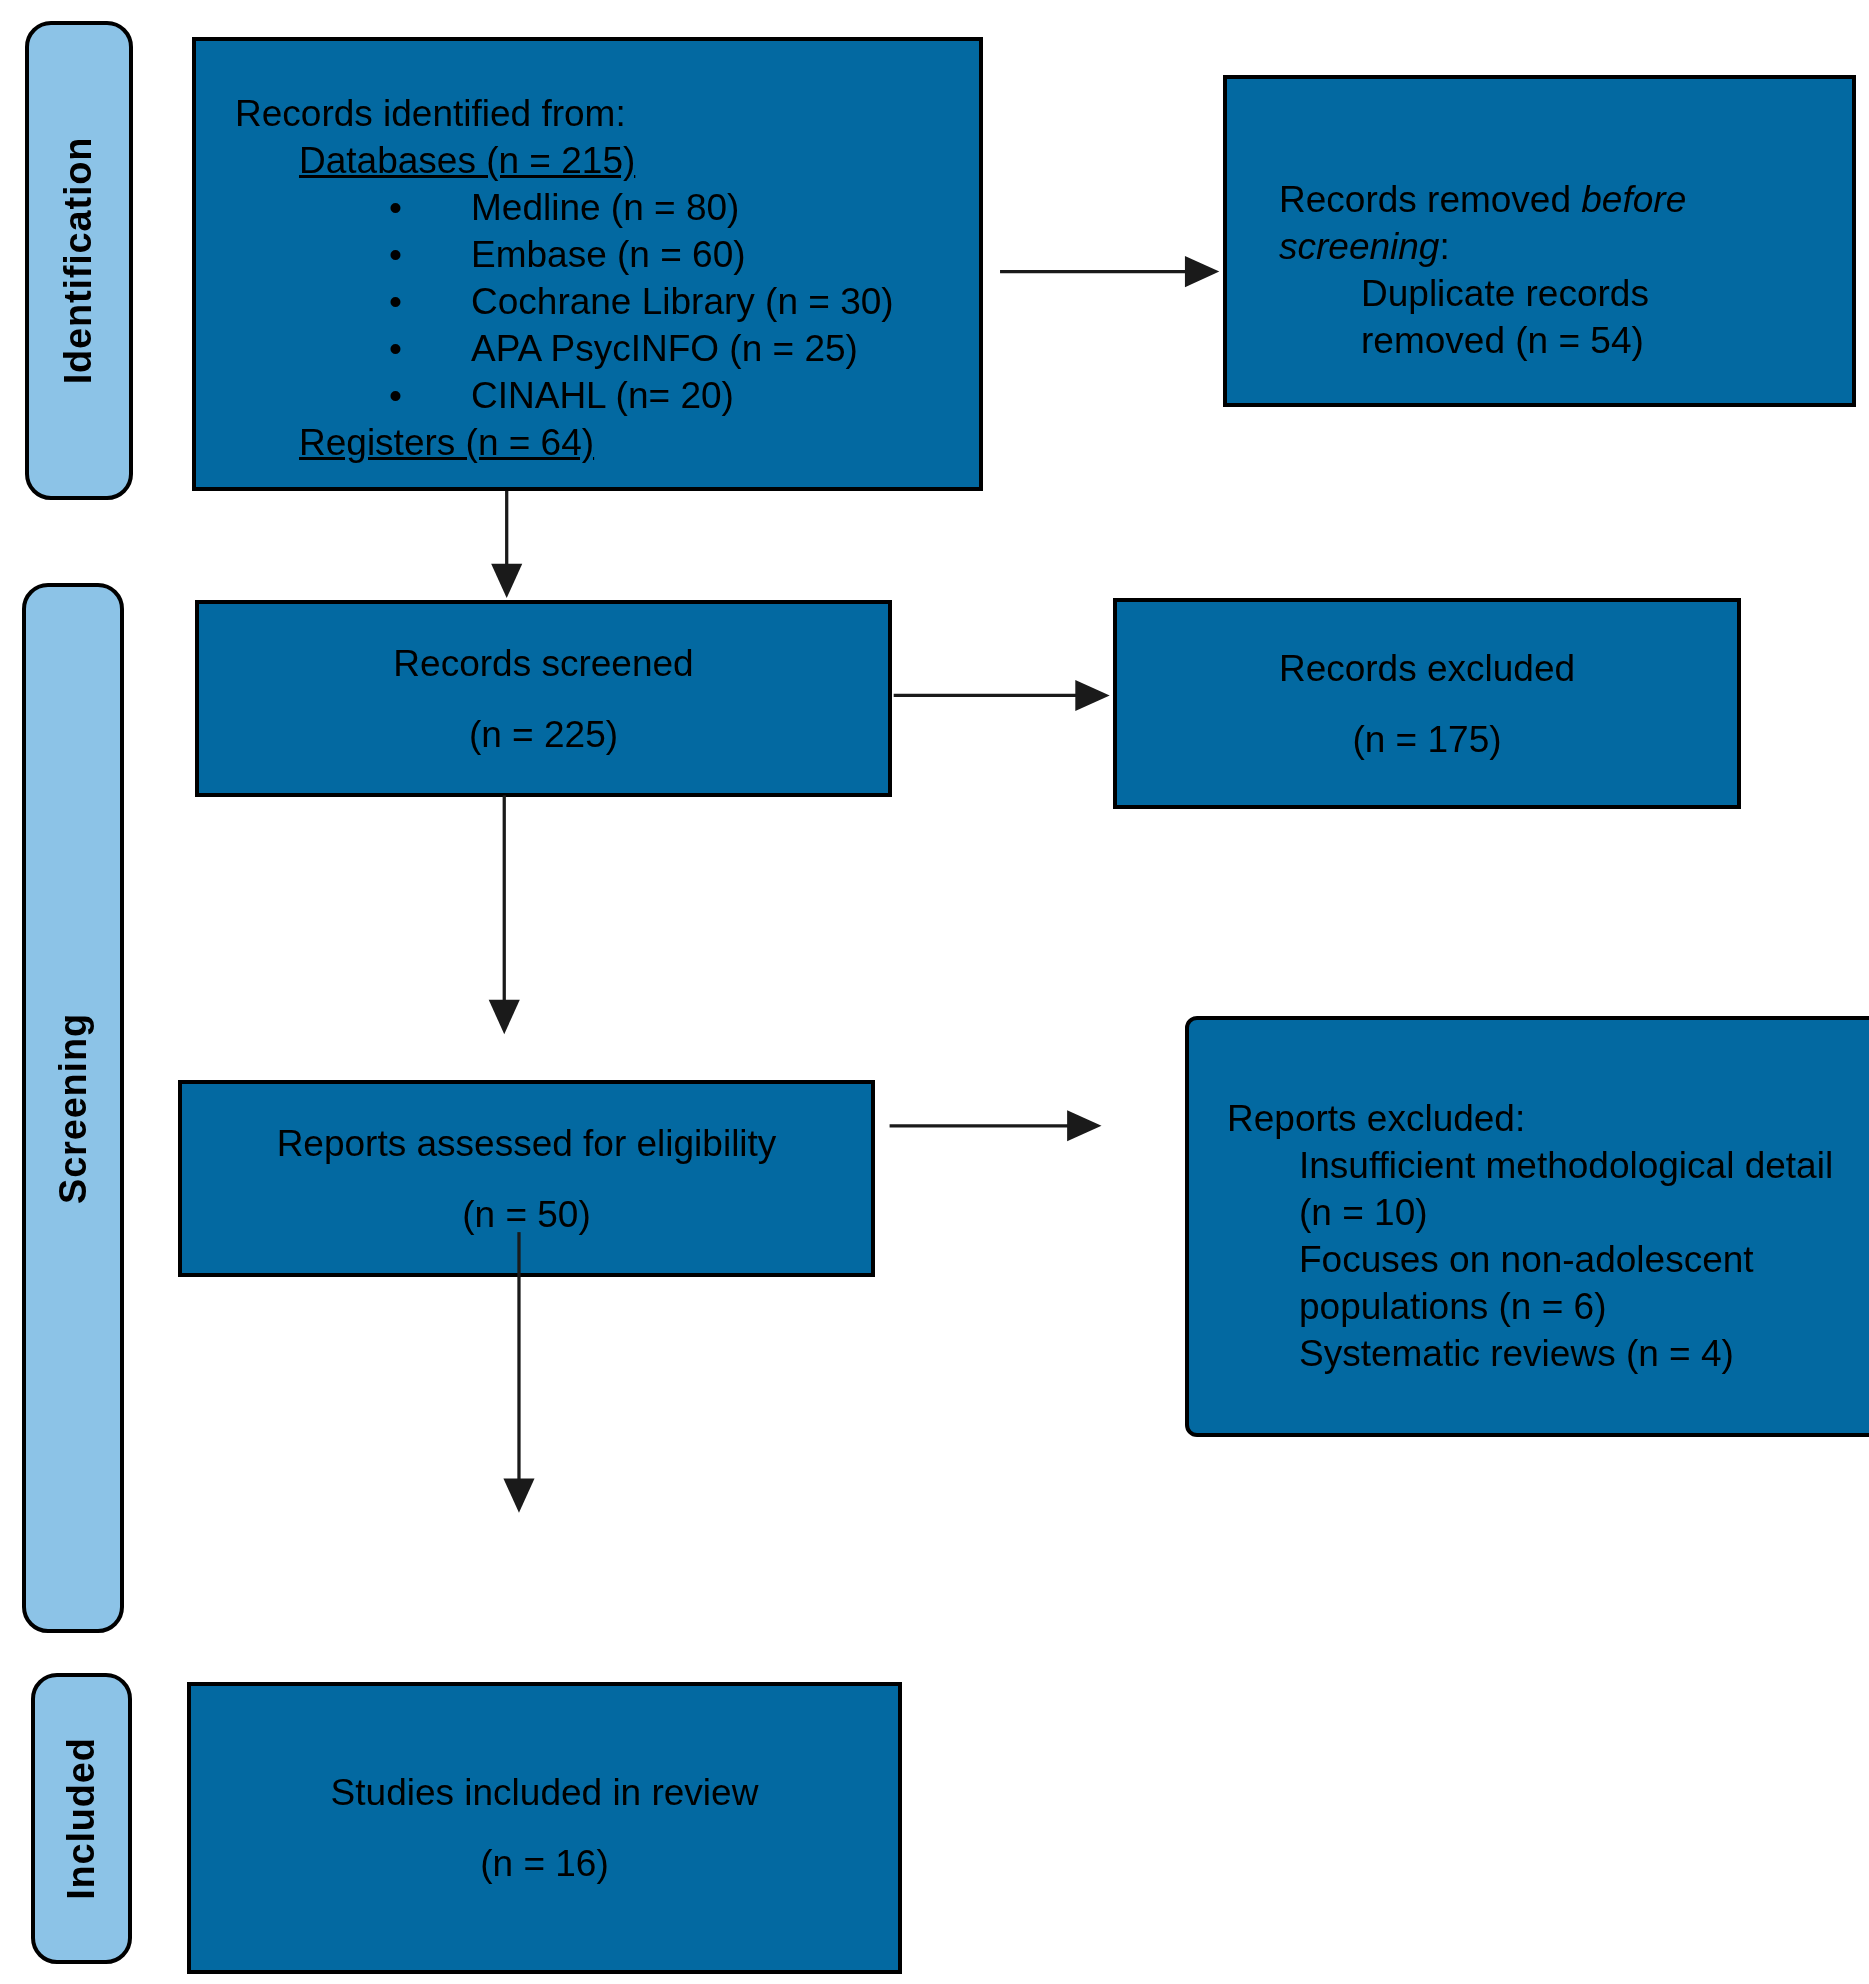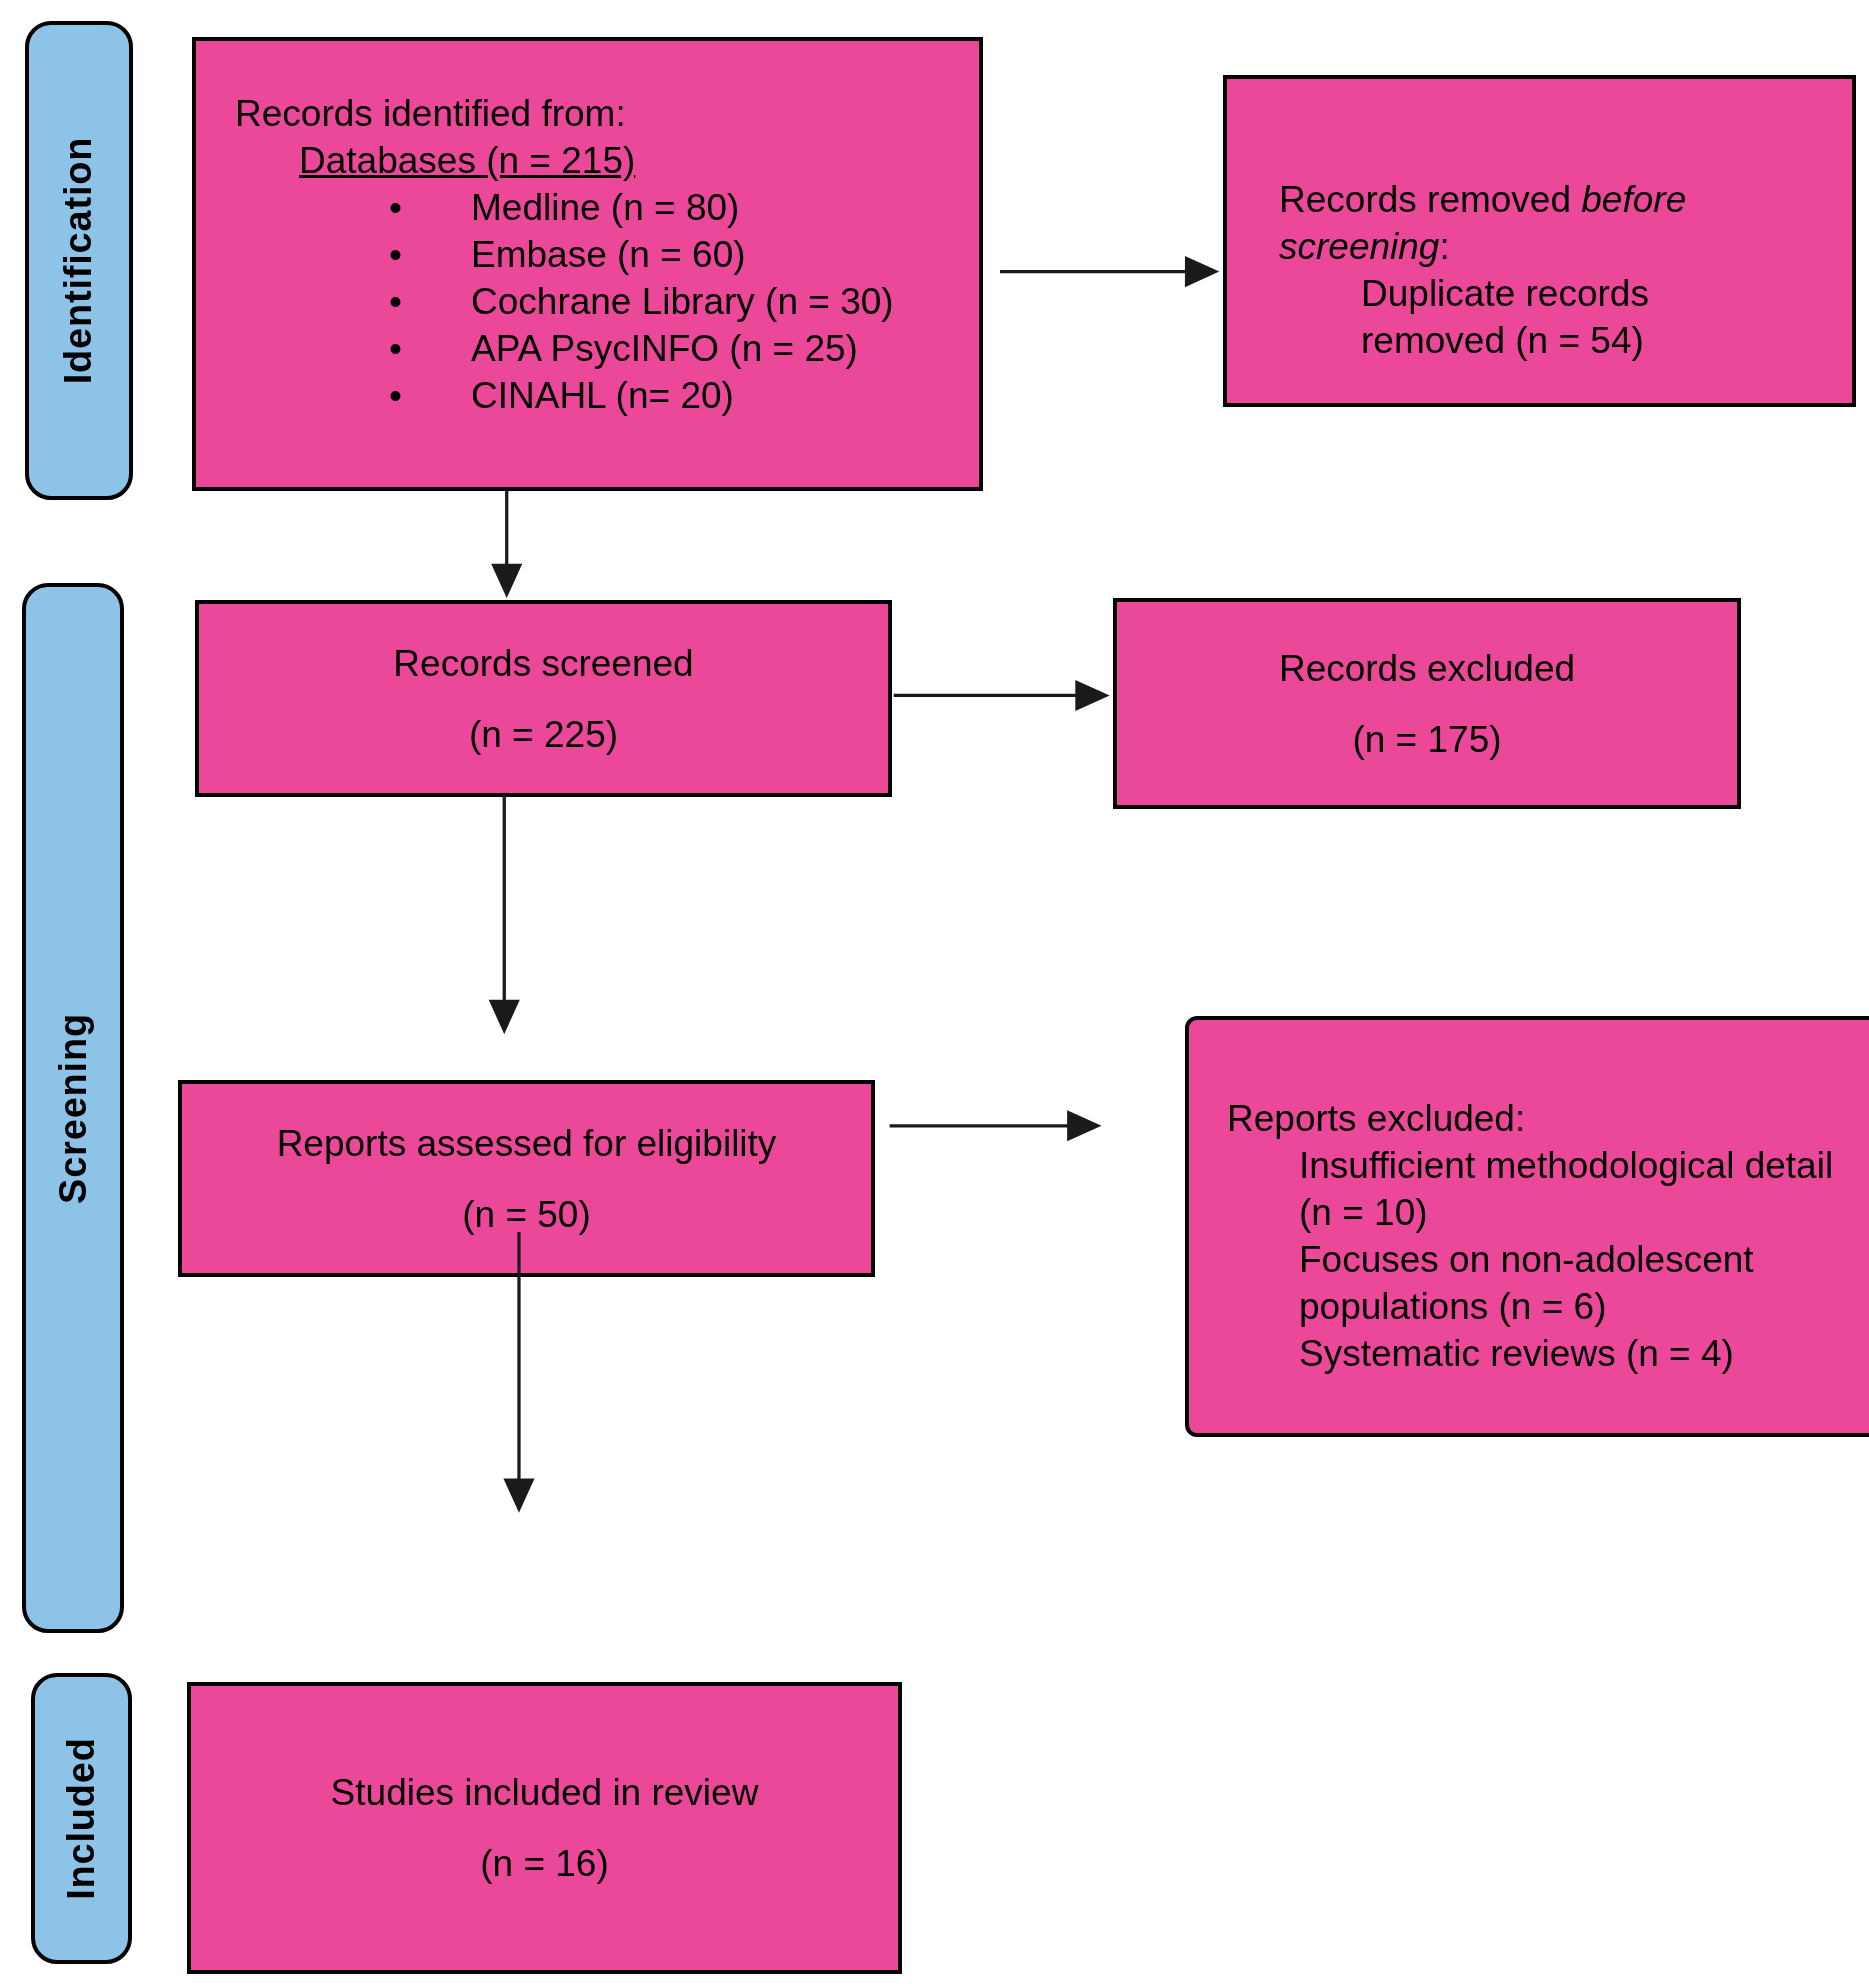--- a/index.html
+++ b/index.html
@@ -27,21 +27,21 @@
     font-size:38px;
     letter-spacing:0.8px;
   }
   #stage-identification{left:24.5px;top:20.5px;width:108px;height:479px;}
   #stage-screening{left:22px;top:583px;width:102px;height:1050px;}
   #stage-included{left:31px;top:1673px;width:101px;height:291px;}
 
   
   .box{
     position:absolute;
-    background:#ec4899;
+    background:#0369a1;
     border:4.1px solid #000;
     box-sizing:border-box;
     font-size:37px;
     line-height:47px;
   }
   .box.centered{
     display:flex;flex-direction:column;
     justify-content:center;align-items:center;
     text-align:center;
     gap:24px;
@@ -101,20 +101,21 @@
       </div>
       <div class="bullet-row">
         <span class="bullet-marker">•</span>
         <span>APA PsycINFO (n = 25)</span>
       </div>
       <div class="bullet-row">
         <span class="bullet-marker">•</span>
         <span>CINAHL (n= 20)</span>
       </div>
     </div>
+    <div class="indent1">Registers (n = 64)</div>
   </div>
 
   <div class="box" id="box-removed">
     <div><span>Records removed </span><em class="itl">before screening</em><span>:</span></div>
     <div class="hang">Duplicate records removed (n = 54)</div>
   </div>
 
   <div class="box centered" id="box-screened">
     <div>Records screened</div>
     <div>(n = 225)</div>

